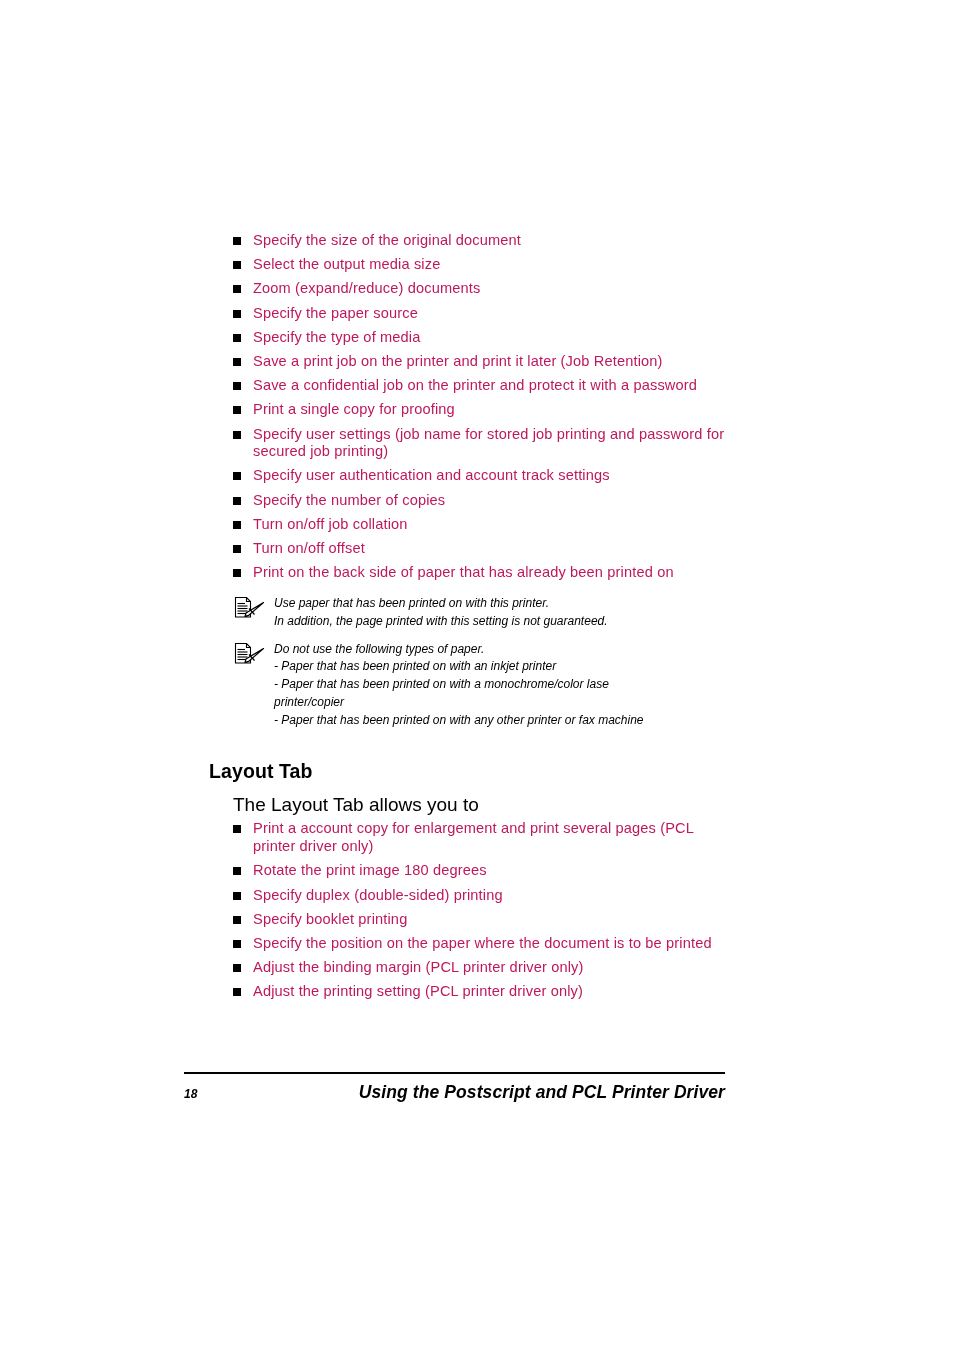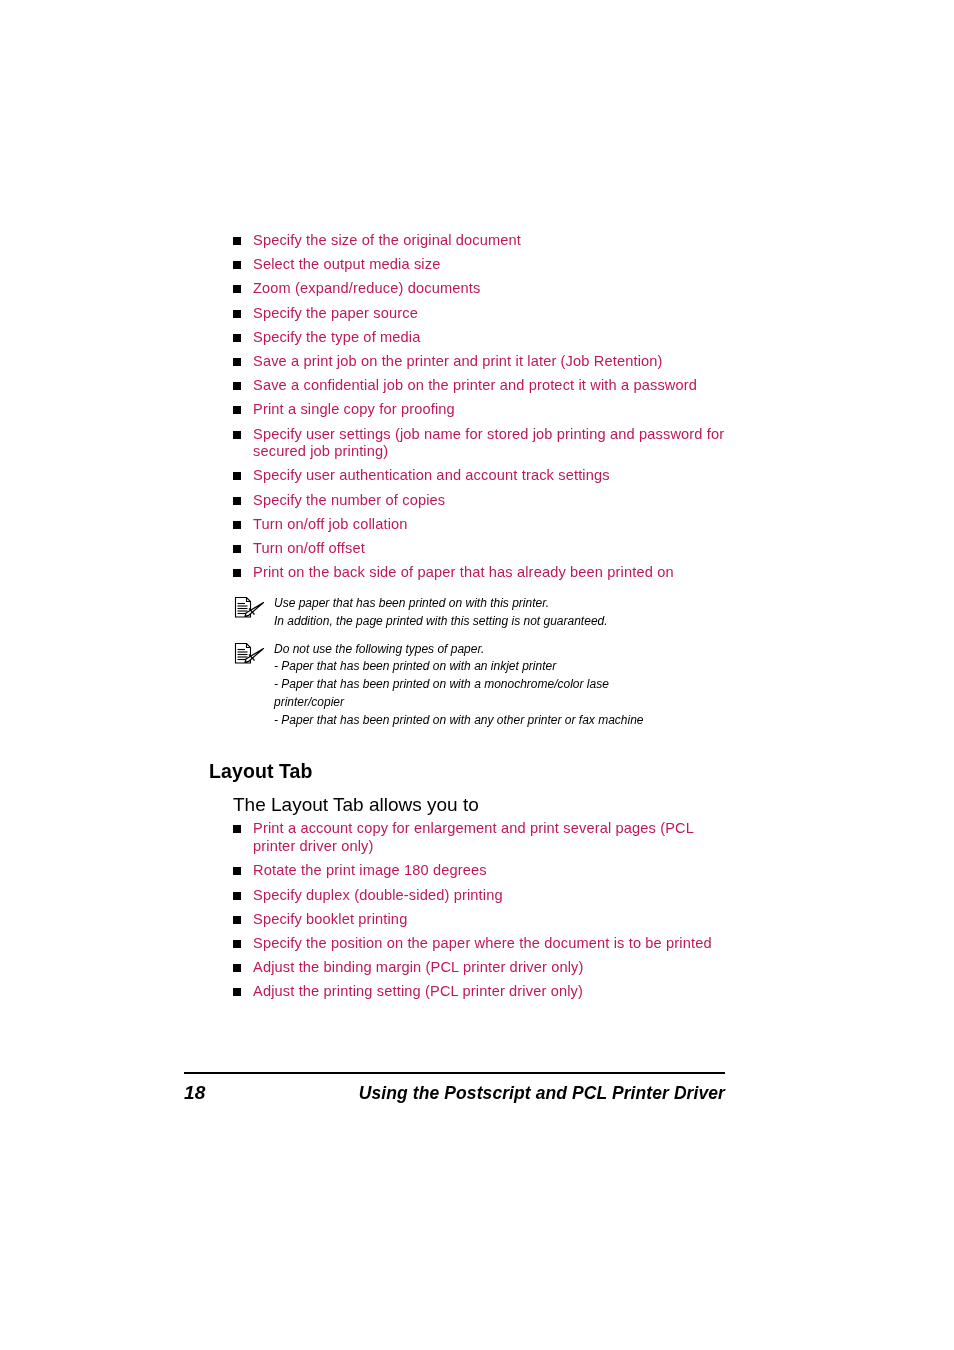--- a/index.html
+++ b/index.html
@@ -106,21 +106,21 @@
     background: #000000;
     margin: 0;
   }
   .footer-row {
     display: flex;
     align-items: baseline;
     justify-content: space-between;
     padding-top: 8px;
   }
   .footer-page-number {
-    font-size: 19px;
+    font-size: 12px;
     font-style: italic;
     font-weight: bold;
     letter-spacing: 0.01em;
   }
   .footer-title {
     font-size: 17.5px;
     font-style: italic;
     font-weight: bold;
     letter-spacing: 0.005em;
     text-align: right;

